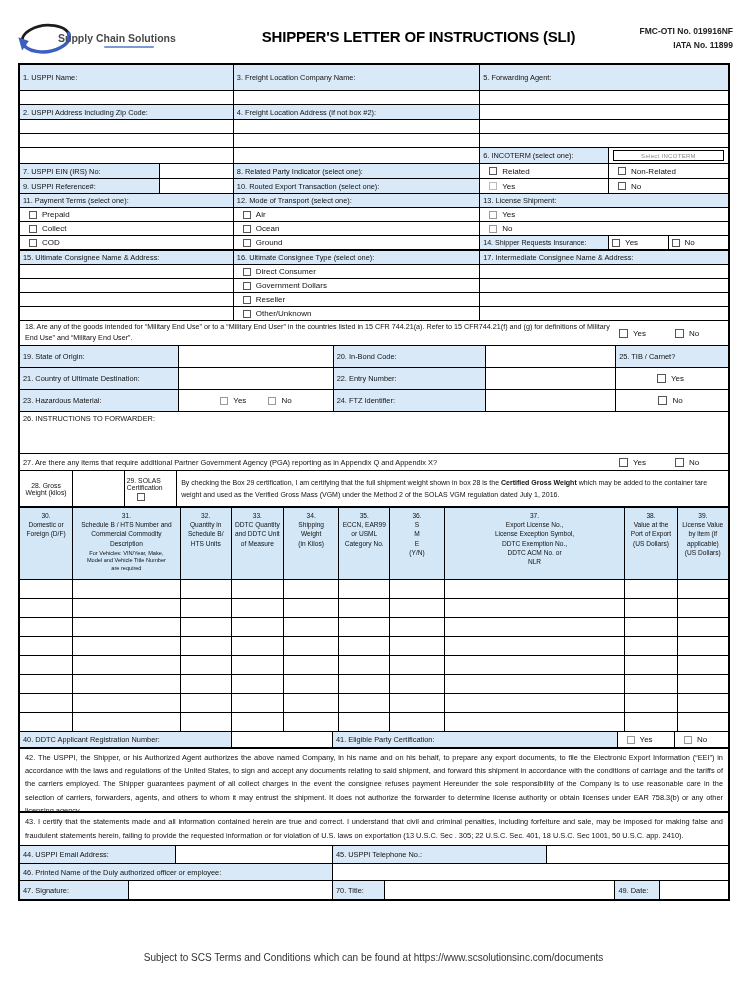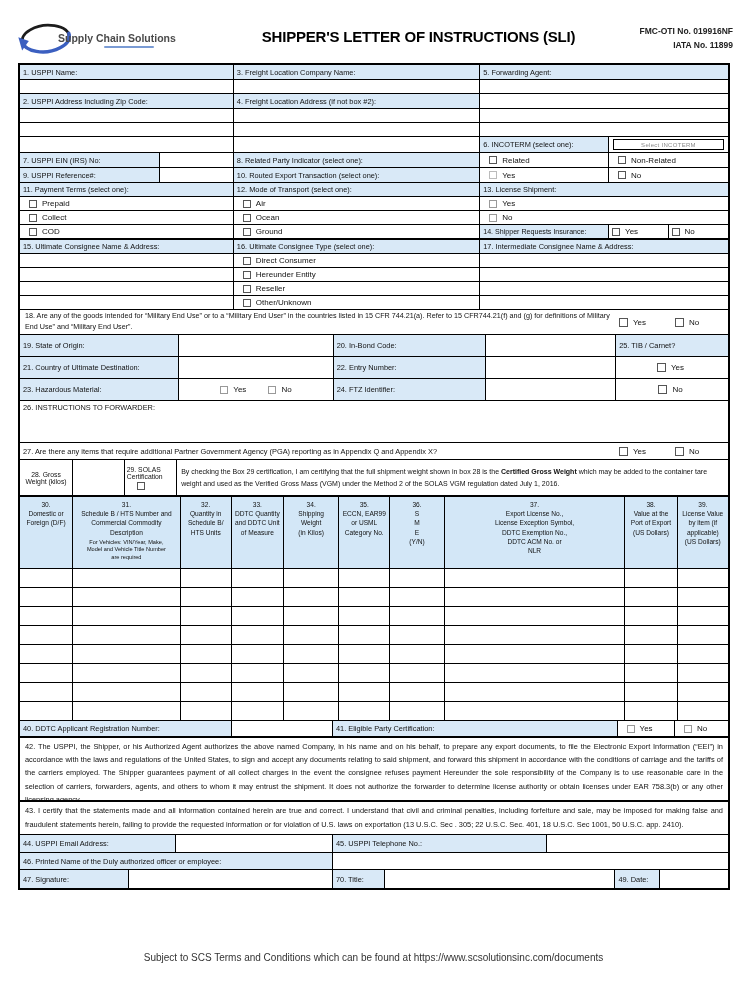--- a/index.html
+++ b/index.html
@@ -58,21 +58,21 @@
   </div>
   <div class="title">SHIPPER'S LETTER OF INSTRUCTIONS (SLI)</div>
   <div class="ids">
     <div>FMC-OTI No. 019916NF</div>
     <div>IATA No. 11899</div>
   </div>
 </div>
 
 <div class="form">
 
-  <div class="row" style="height:15px">
+  <div class="row" style="height:26px">
     <div class="c lbl" style="width:30.2%">1. USPPI Name:</div>
     <div class="c lbl" style="width:34.8%">3. Freight Location Company Name:</div>
     <div class="c lbl" style="width:35%">5. Forwarding Agent:</div>
   </div>
   <div class="row" style="height:14px">
     <div class="c" style="width:30.2%"></div>
     <div class="c" style="width:34.8%"></div>
     <div class="c" style="width:35%"></div>
   </div>
 
@@ -206,21 +206,21 @@
     <div class="c opt" style="width:34.8%">
       <span class="cb"></span>
       <span>Direct Consumer</span>
     </div>
     <div class="c" style="width:35%"></div>
   </div>
   <div class="row" style="height:14px">
     <div class="c" style="width:30.2%"></div>
     <div class="c opt" style="width:34.8%">
       <span class="cb"></span>
-      <span>Hereunder Entity</span>
+      <span>Government Dollars</span>
     </div>
     <div class="c" style="width:35%"></div>
   </div>
   <div class="row" style="height:14px">
     <div class="c" style="width:30.2%"></div>
     <div class="c opt" style="width:34.8%">
       <span class="cb"></span>
       <span>Reseller</span>
     </div>
     <div class="c" style="width:35%"></div>

